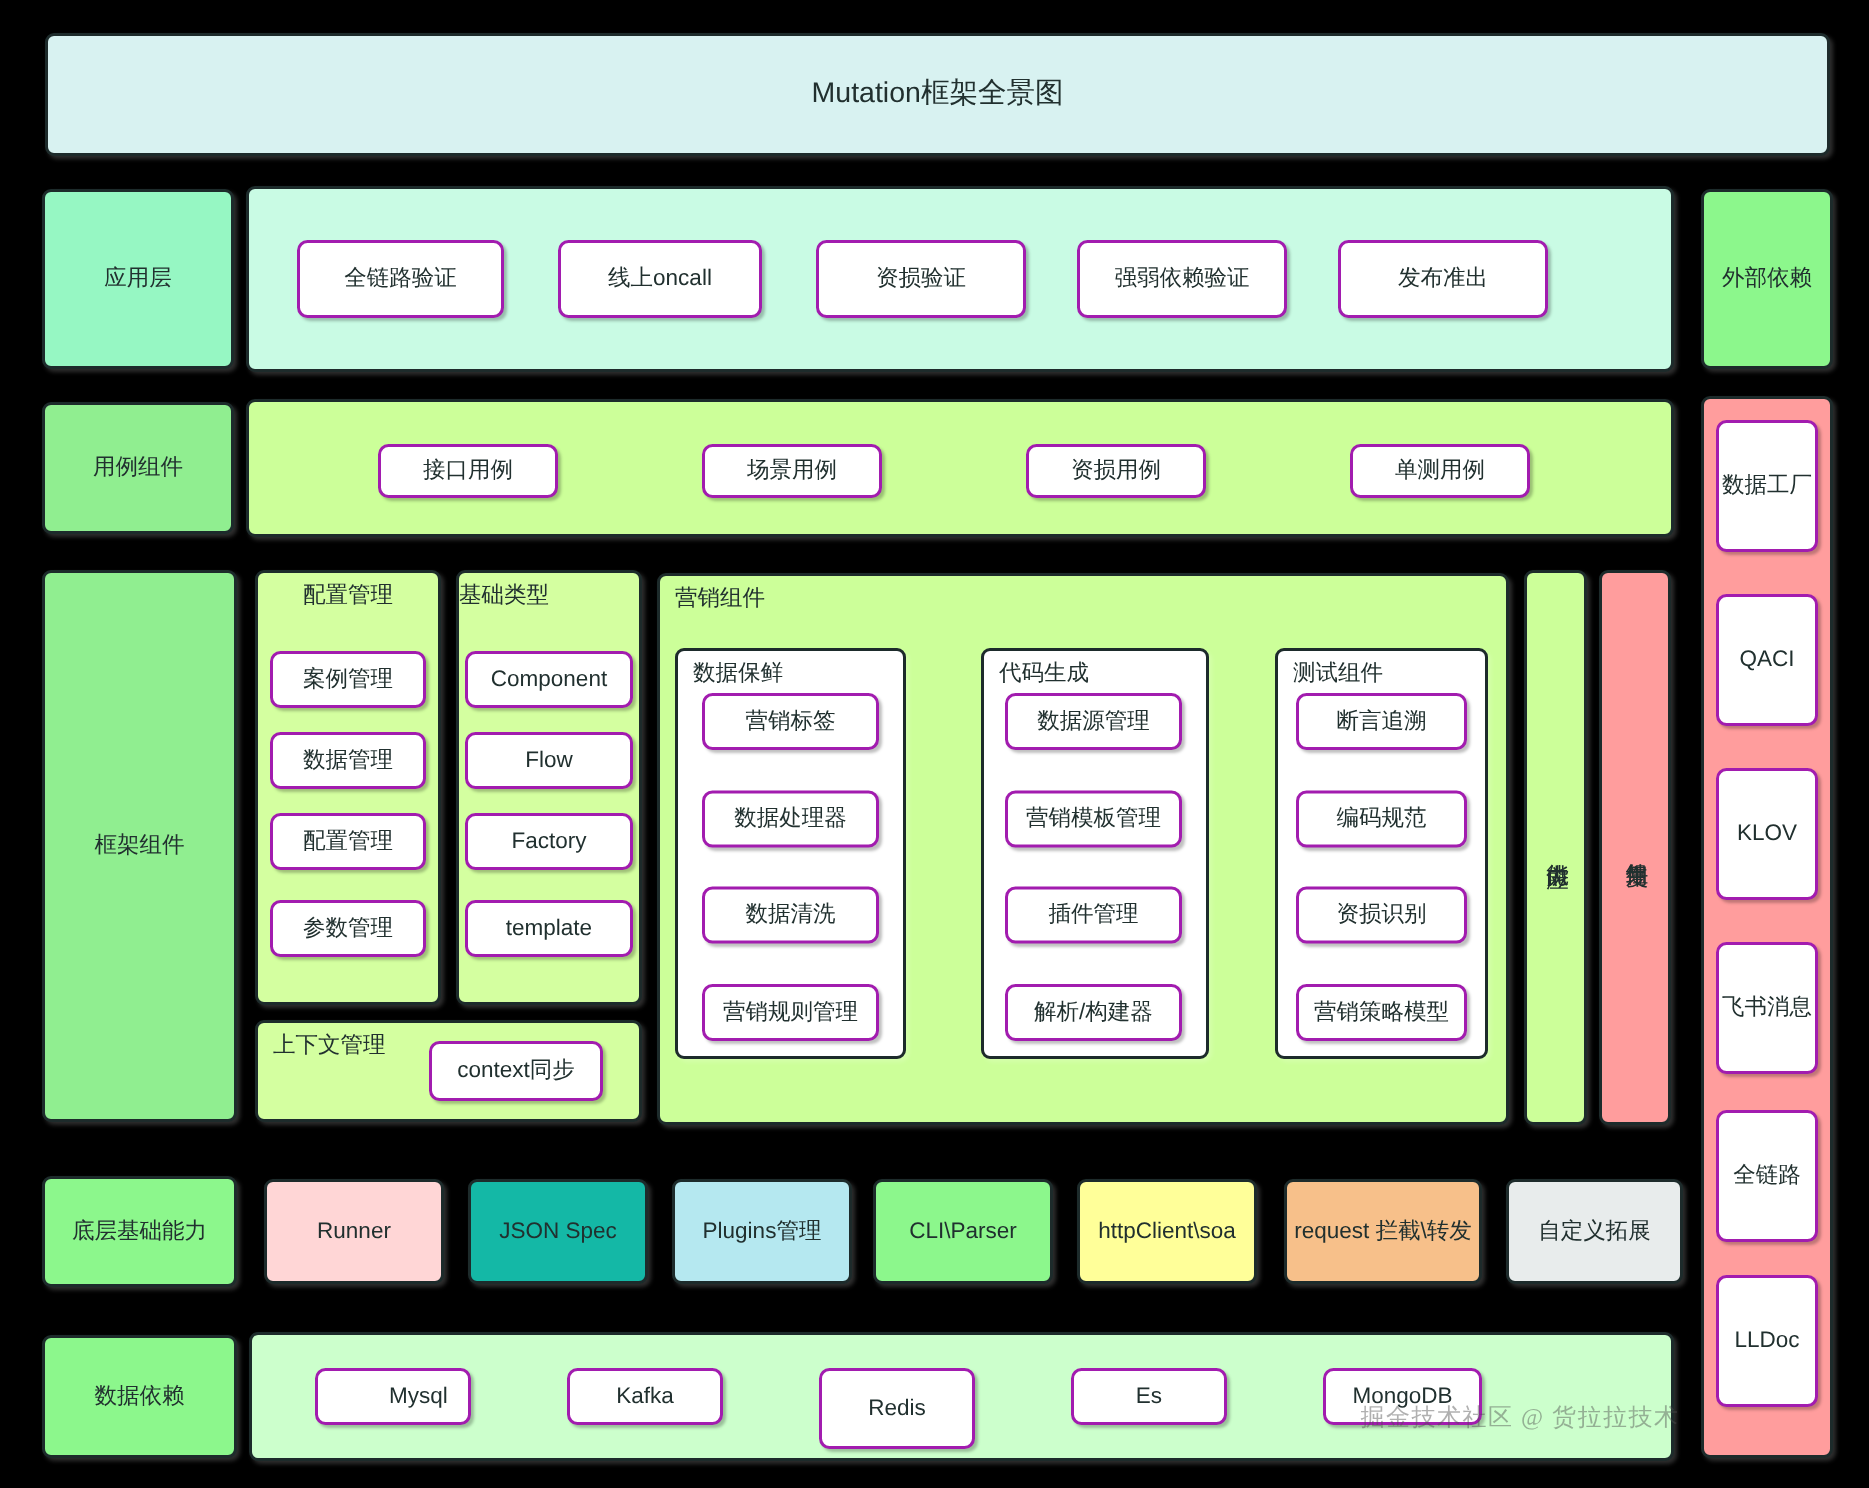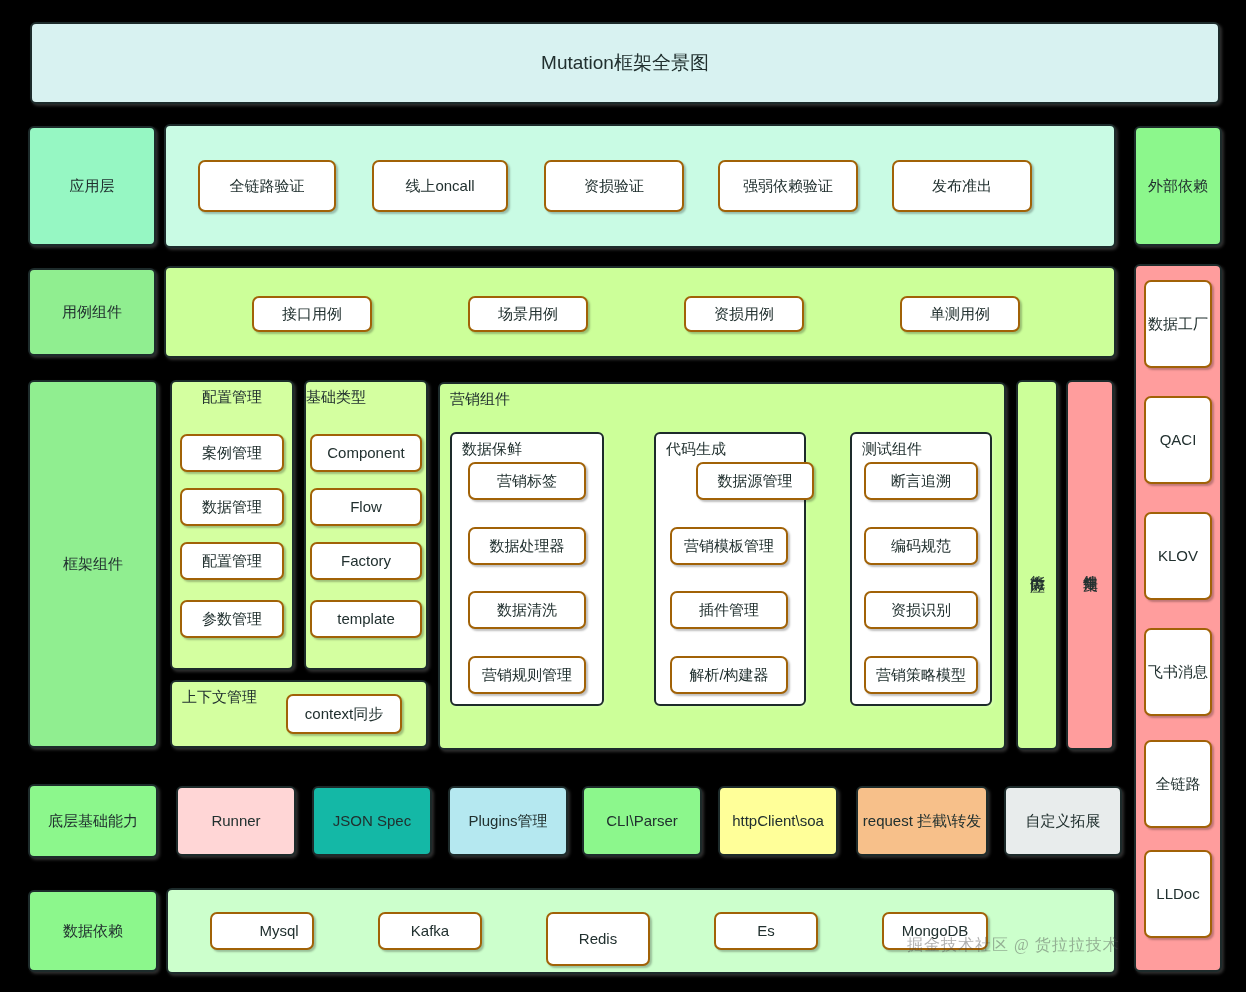--- a/index.html
+++ b/index.html
@@ -25,21 +25,21 @@
     line-height: 1.25; padding: 2px;
   }
   .lbl-tl {
     position: absolute; left: 10px; top: 6px;
     color: #21302f; font-size: 15px; line-height: 1.2;
   }
   .white { background: #ffffff; }
   .chip {
     position: absolute;
     background: #ffffff;
-    border: 2px solid #a16207;
+    border: 2px solid #a21caf;
     border-radius: 7px;
     box-shadow: 2px 2px 2px rgba(0,0,0,0.25);
   }
   .chip .lbl { font-size: 15px; }
 
   
   .c-title   { background: #d8f2f1; }
   .c-mint    { background: #96f7c3; }
   .c-mintlt  { background: #c9fbe4; }
   .c-green   { background: #90ee90; }
@@ -176,21 +176,21 @@
   <div class="chip" style="left:468px; top:591px; width:118px; height:38px;">
     <div class="lbl">数据清洗</div>
     </div>
   <div class="chip" style="left:468px; top:656px; width:118px; height:38px;">
     <div class="lbl">营销规则管理</div>
     </div>
 
   <div class="box white" style="left:654px; top:432px; width:152px; height:274px;">
     <div class="lbl-tl">代码生成</div>
   </div>
-  <div class="chip" style="left:670px; top:462px; width:118px; height:38px;margin-left:26px;">
+  <div class="chip" style="left:670px; top:462px; width:118px; height:38px;">
     <div class="lbl">数据源管理</div>
     </div>
   <div class="chip" style="left:670px; top:527px; width:118px; height:38px;">
     <div class="lbl">营销模板管理</div>
     </div>
   <div class="chip" style="left:670px; top:591px; width:118px; height:38px;">
     <div class="lbl">插件管理</div>
     </div>
   <div class="chip" style="left:670px; top:656px; width:118px; height:38px;">
     <div class="lbl">解析/构建器</div>

